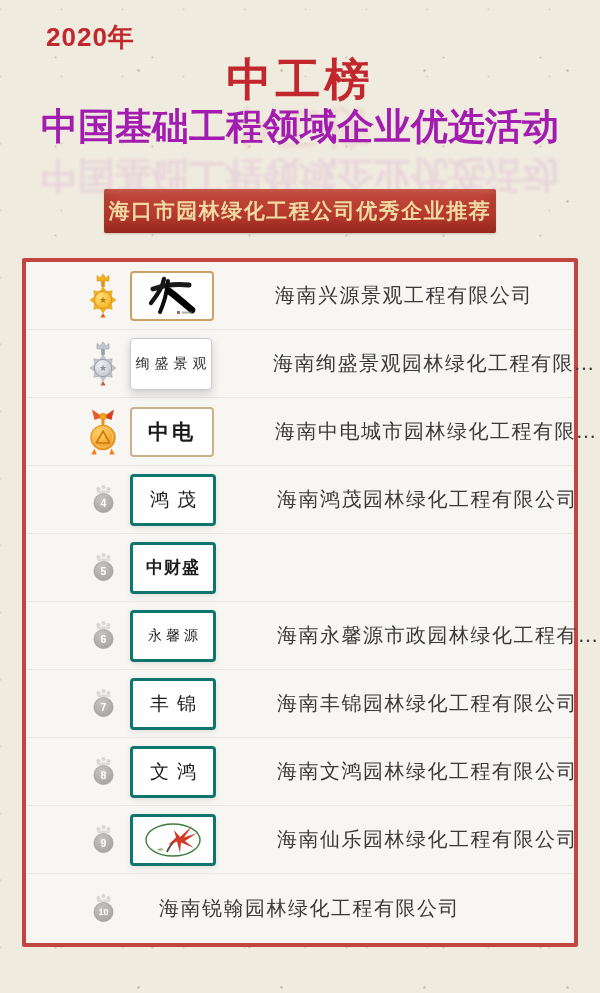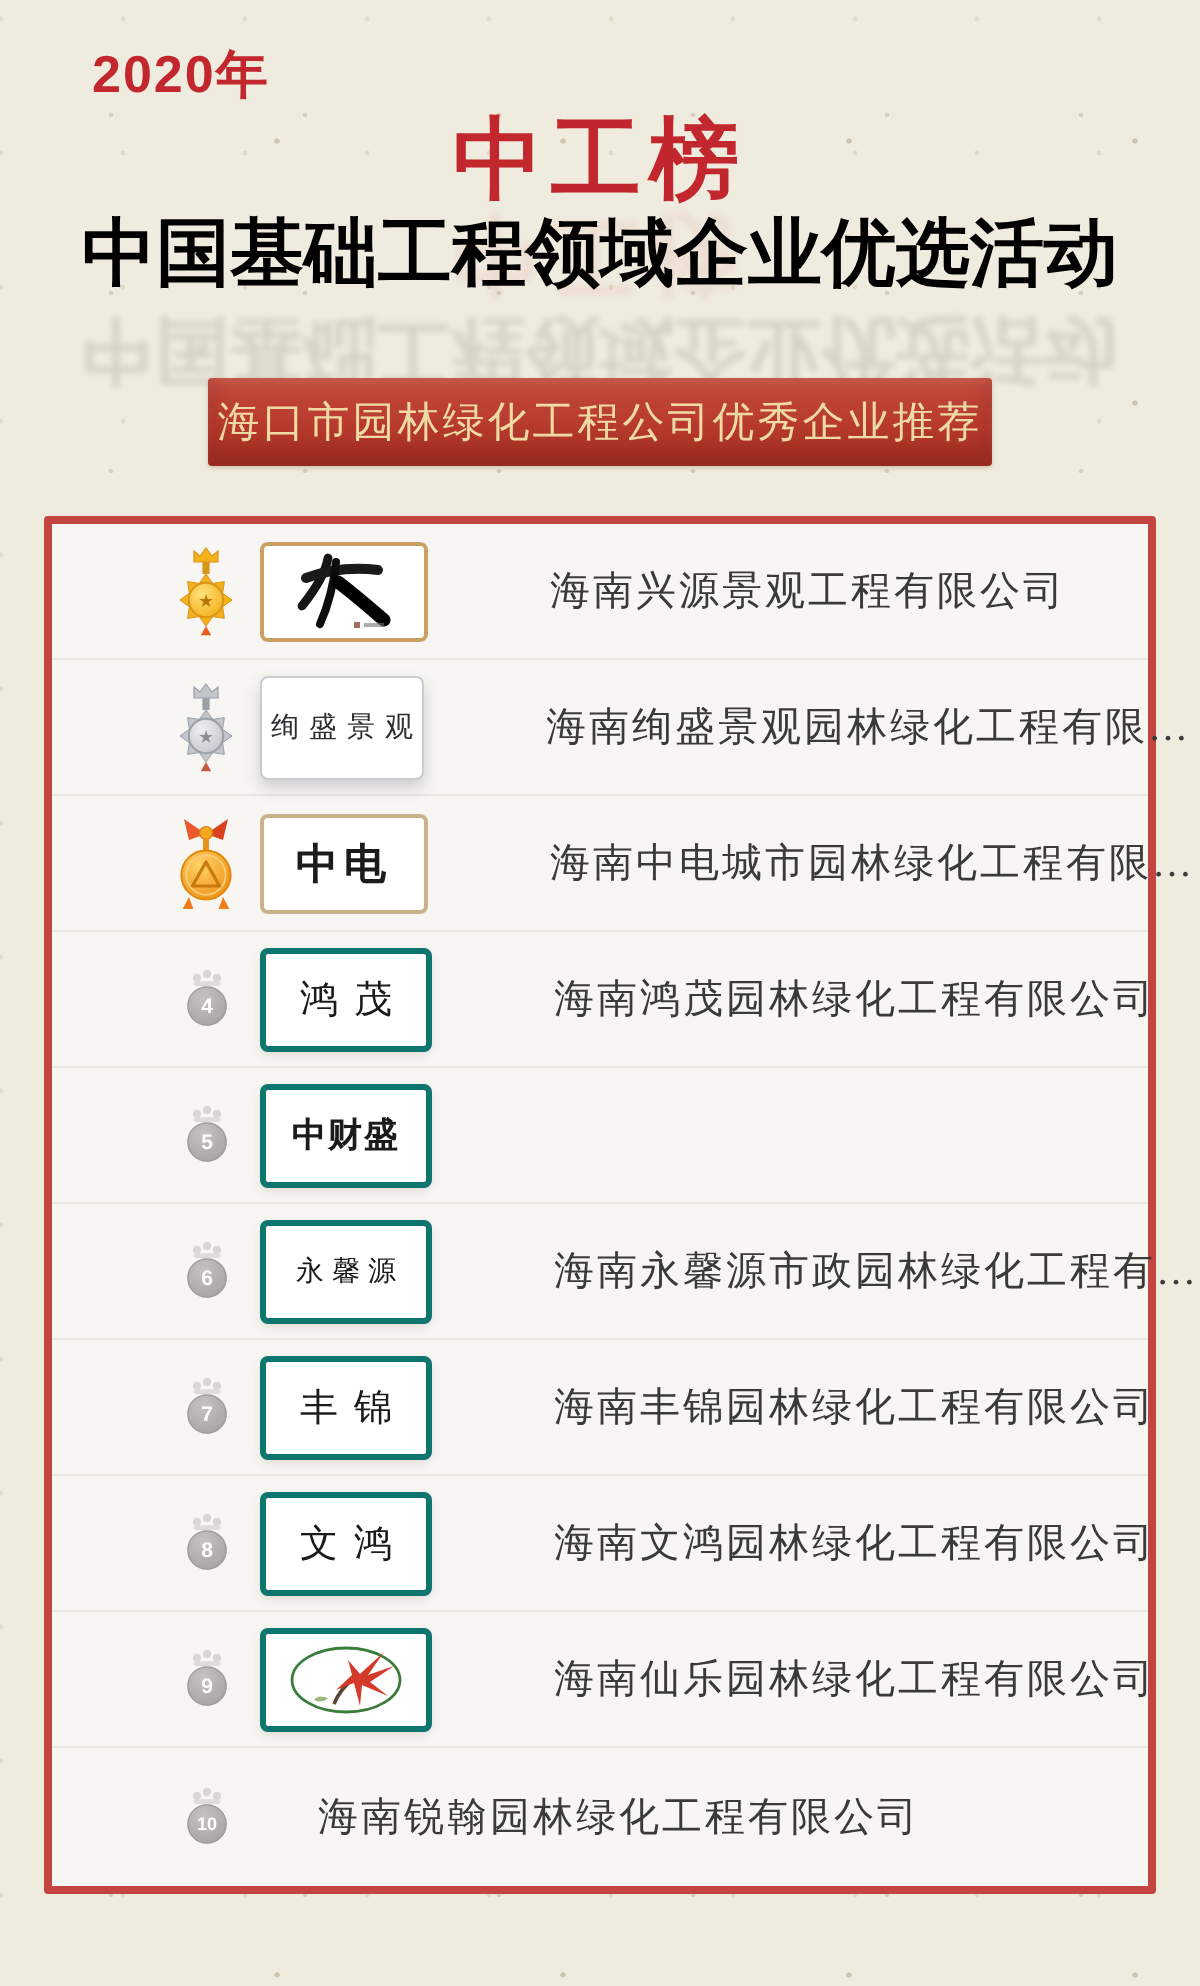--- a/index.html
+++ b/index.html
@@ -17,37 +17,37 @@
   .year{
     position:absolute;left:46px;top:20px;
     font-size:26px;font-weight:800;color:#c1272d;letter-spacing:1px;
   }
   .title-main{
     position:absolute;top:50px;left:0;width:600px;text-align:center;
     font-size:45px;font-weight:900;color:#c1272d;letter-spacing:4px;
   }
   .title-sub{
     position:absolute;top:102px;left:0;width:600px;text-align:center;
-    font-size:37px;font-weight:900;color:#000000;letter-spacing:0px;
+    font-size:37px;font-weight:900;color:#a21caf;letter-spacing:0px;
   }
   .reflection{
     transform:scaleY(-1);
     filter:blur(1.5px);
     opacity:.10;
     pointer-events:none;
   }
   .refl-main{top:97px;opacity:.07;}
   .refl-sub{top:150px;}
   .banner{
     position:absolute;left:104px;top:189px;width:392px;height:44px;
     background:linear-gradient(180deg,#c14a3c 0%,#b83a2e 55%,#a93326 100%);
     box-shadow:inset 0 -8px 12px rgba(110,20,12,.35), inset 0 3px 5px rgba(255,235,210,.12), 0 1px 2px rgba(120,60,40,.25);
     border-radius:2px;
     display:flex;align-items:center;justify-content:center;
-    font-size:21px;font-weight:400;color:#eedaa2;letter-spacing:1.5px;
+    font-size:21px;font-weight:700;color:#eedaa2;letter-spacing:1.5px;
   }
   .panel{
     position:absolute;left:22px;top:258px;width:548px;height:681px;
     border:4px solid #c34540;
     background:#f8f6f3;
     border-radius:2px;
   }
   .row{
     height:68px;display:flex;align-items:center;
     padding-left:58px;box-sizing:border-box;

